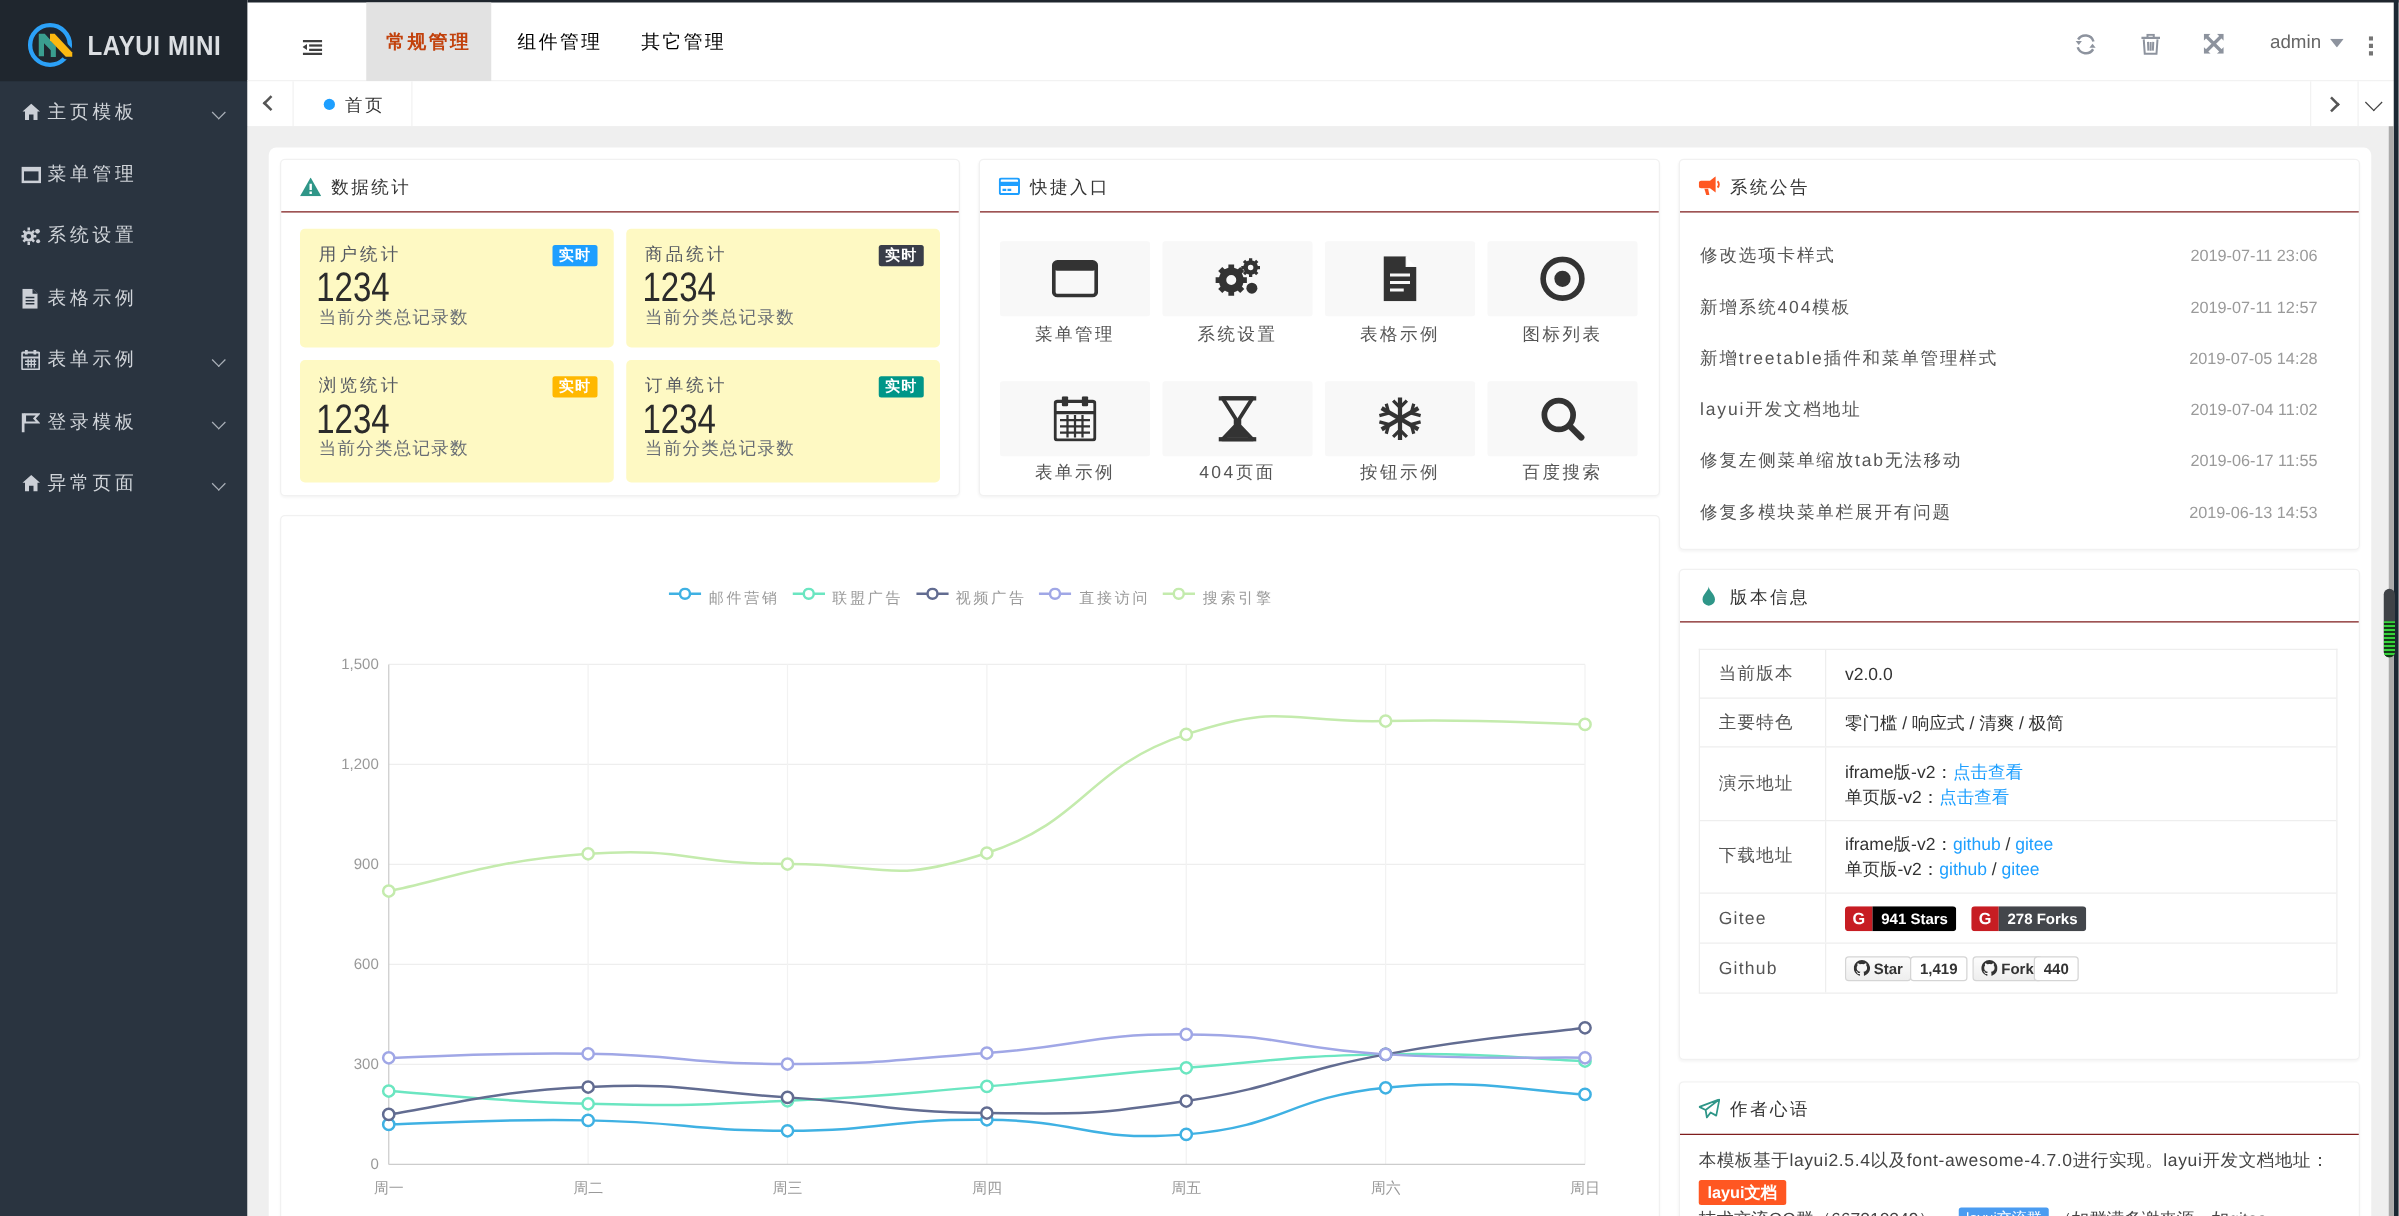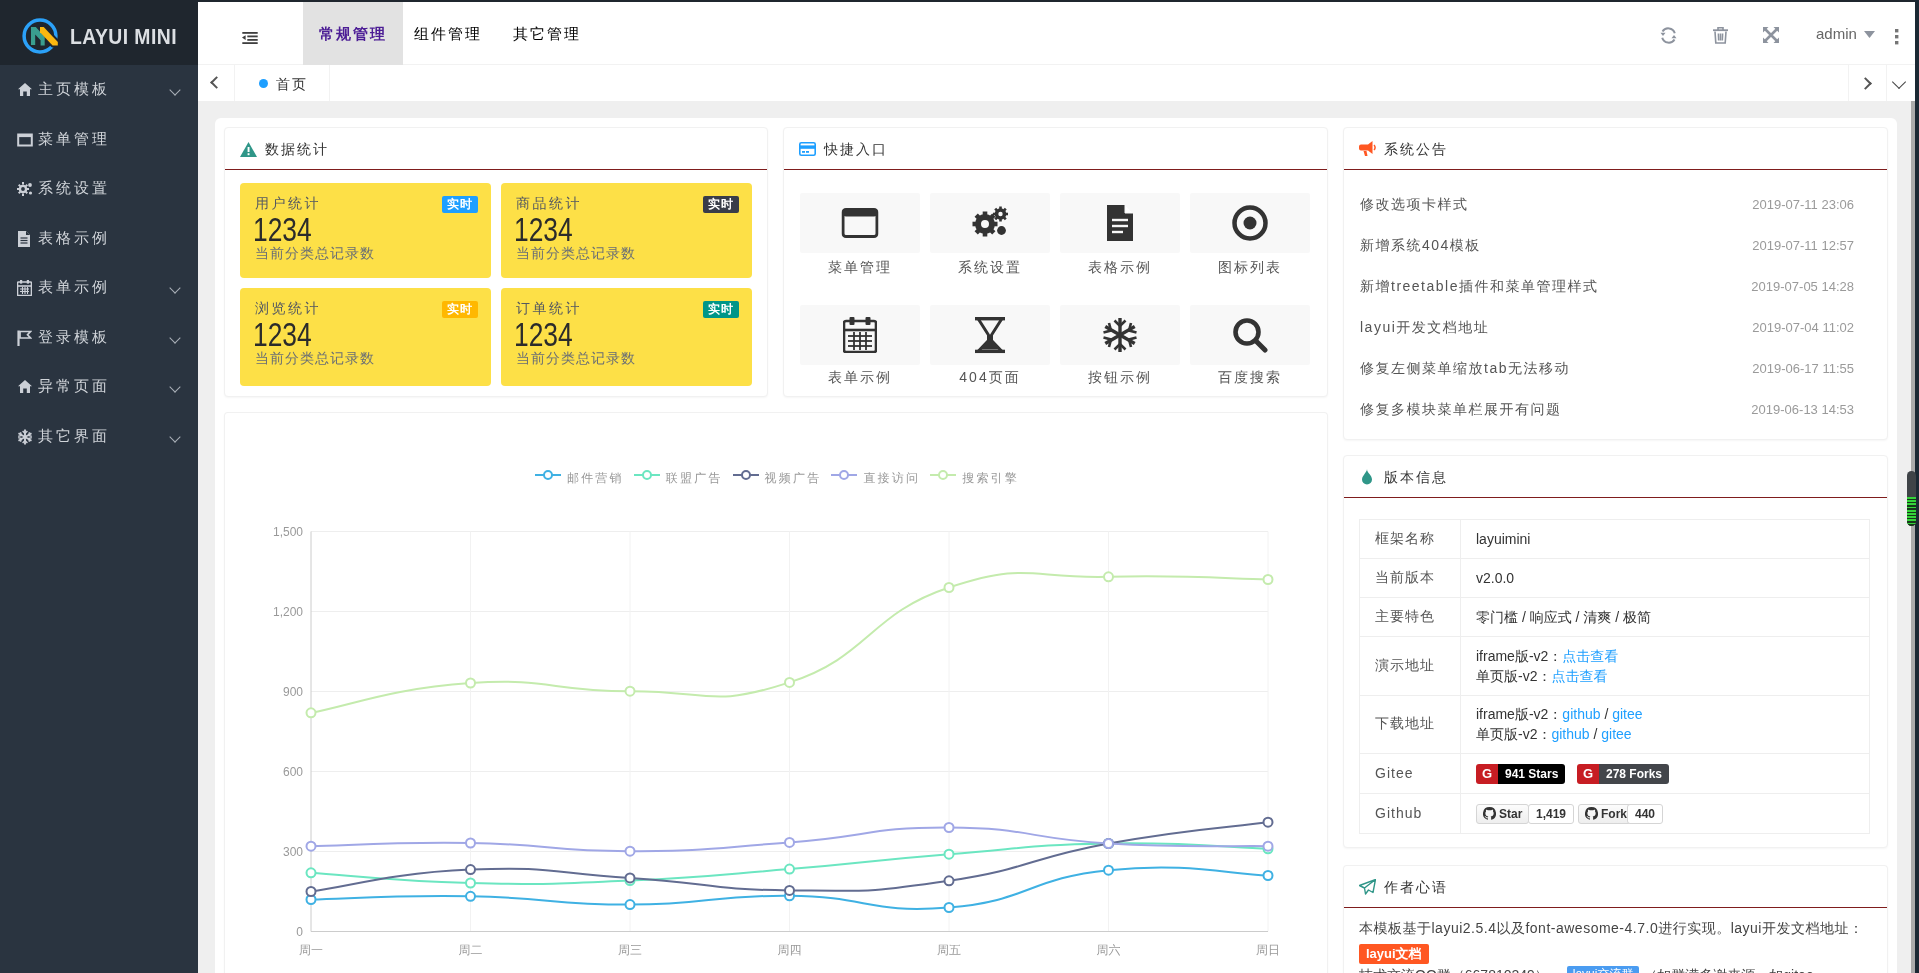--- a/index.html
+++ b/index.html
@@ -19,21 +19,21 @@
 #hicons svg{position:absolute}
 
 #tbar{position:absolute;left:198px;top:65px;width:1721px;height:36px;background:#fff}
 
 #content{position:absolute;left:198px;top:101px;width:1721px;height:872px;background:#efefef}
 #wrap{position:absolute;left:17px;top:17px;width:1682px;height:855px;background:#fff;border-radius:6px 6px 0 0}
 .panel{position:absolute;background:#fff;border:1px solid #f1f1f1;border-radius:4px;box-shadow:0 1px 2px rgba(0,0,0,.04)}
 .phd{position:absolute;left:0;top:0;right:0;height:42px;border-bottom:1px solid #7f1d1d}
 .phd .tt{position:absolute;left:40px;top:13px;font-size:14px;color:#333;letter-spacing:2px}
 .phd svg{position:absolute;left:15px;top:13px}
-.scard{position:absolute;background:#fde047;border-radius:4px}
+.scard{position:absolute;background:#fef9c3;border-radius:4px}
 .scard .t1{position:absolute;left:15px;top:12px;font-size:14px;color:#545861;letter-spacing:2.5px}
 .scard .bdg{position:absolute;right:13px;top:13px;height:17px;line-height:17px;padding:0 5px;border-radius:2px;color:#fff;font-size:12px;font-weight:bold;letter-spacing:1px}
 .scard .num{position:absolute;left:13px;top:28px;font-size:33px;color:#2b2b2b;transform:scaleX(.8);transform-origin:0 0}
 .scard .t2{position:absolute;left:15px;top:62px;font-size:14px;color:#696e75;letter-spacing:1px}
 .qbox{position:absolute;width:120px;height:60px;background:#f8f8f8;border-radius:2px}
 .qbox svg{position:absolute;left:50%;top:50%;transform:translate(-50%,-50%)}
 .qlab{position:absolute;width:120px;text-align:center;font-size:14px;color:#555;letter-spacing:2px}
 .nitem{position:absolute;left:16px;right:16px;height:41px}
 .nitem .nt{position:absolute;left:0;top:11px;font-size:14px;color:#555;letter-spacing:1.5px}
 .nitem .nd{position:absolute;right:17px;top:12px;font-size:13px;color:#9a9a9a}
@@ -131,41 +131,31 @@
  <span class="txt">登录模板</span>
       <i class="chev"></i>
 </div>
 <div class="mi" style="top:362px">
  <svg class="ic" width="16" height="16" viewBox="0 0 16 16" fill="#ccd0d7">
         <path d="M8 1 L15 7.2 13 7.2 13 14 9.8 14 9.8 9.5 6.2 9.5 6.2 14 3 14 3 7.2 1 7.2 Z"></path>
       </svg>
  <span class="txt">异常页面</span>
       <i class="chev"></i>
 </div>
-<div class="mi" style="top:411.5px">
- <svg class="ic" width="16" height="16" viewBox="0 0 16 16" stroke="#ccd0d7" stroke-width="1.9" fill="none">
-        <line x1="8" y1="0.5" x2="8" y2="15.5"></line>
-        <line x1="1.5" y1="4.25" x2="14.5" y2="11.75"></line>
-        <line x1="14.5" y1="4.25" x2="1.5" y2="11.75"></line>
-        <path d="M5.6 2 L8 4.4 10.4 2 M5.6 14 L8 11.6 10.4 14 M1.2 7.3 L4.4 6.4 3.5 3.2 M14.8 8.7 L11.6 9.6 12.5 12.8 M1.2 8.7 L4.4 9.6 3.5 12.8 M14.8 7.3 L11.6 6.4 12.5 3.2" stroke-width="1.4"></path>
-      </svg>
- <span class="txt">其它界面</span>
-      <i class="chev"></i>
-</div>
 </div>
 
 <div id="hd">
  <svg style="position:absolute;left:44px;top:30px" width="16" height="12" viewBox="0 0 16 12" fill="#3f3f3f">
       <rect x="0.3" y="0" width="15.4" height="1.8"></rect>
       <rect x="5.3" y="3.5" width="10.4" height="1.8"></rect>
       <rect x="5.3" y="7" width="10.4" height="1.8"></rect>
       <rect x="0.3" y="10.2" width="15.4" height="1.8"></rect>
       <polygon points="0,5.6 3.6,3.2 3.6,8"></polygon>
     </svg>
- <div class="htab" style="left:105px;width:100px;background:#e2e2e2;color:#4c1d95;font-weight:bold">常规管理</div>
+ <div class="htab" style="left:95px;width:100px;background:#e2e2e2;color:#c2410c;font-weight:bold">常规管理</div>
  <div class="htab" style="left:200px;width:100px">组件管理</div>
  <div class="htab" style="left:299px;width:100px">其它管理</div>
  <div id="hicons">
  <svg style="left:1462px;top:25px" width="17" height="17" viewBox="0 0 17 17" fill="none" stroke="#8d939e" stroke-width="2">
         <path d="M14.8 6.2 A6.8 6.8 0 0 0 2.5 4.6"></path>
         <path d="M2.2 10.8 A6.8 6.8 0 0 0 14.5 12.4"></path>
         <polygon points="0.5,5.8 5.5,5.8 3,9" fill="#8d939e" stroke="none"></polygon>
         <polygon points="11.5,11.2 16.5,11.2 14,8" fill="#8d939e" stroke="none"></polygon>
       </svg>
  <svg style="left:1515px;top:25px" width="15" height="17" viewBox="0 0 15 17" fill="none" stroke="#8d939e" stroke-width="1.6">
@@ -504,26 +494,20 @@
 
 <div class="panel" style="left:1343px;top:455px;width:545px;height:393px">
  <div class="phd">
   <svg width="12" height="16" viewBox="0 0 12 16" style="top:13px;left:17px" fill="#2f9688">
         <path d="M6 0 C6 4 11 6 11 10.5 A5 5 0 0 1 1 10.5 C1 8 2.5 6.5 3.5 5 C5 3 6 1.5 6 0 Z"></path>
       </svg>
   <span class="tt">版本信息</span>
  </div>
  <div class="vtable" style="left:15px;top:63px;width:511px">
   <div class="vrow" style="height:39px">
-        <span class="vlab">框架名称</span>
-        <div class="vval">
-          <div class="in">layuimini</div>
-        </div>
-      </div>
-  <div class="vrow" style="height:39px">
         <span class="vlab">当前版本</span>
         <div class="vval">
           <div class="in">v2.0.0</div>
         </div>
       </div>
   <div class="vrow" style="height:39px">
         <span class="vlab">主要特色</span>
         <div class="vval">
           <div class="in">零门槛 / 响应式 / 清爽 / 极简</div>
         </div>

